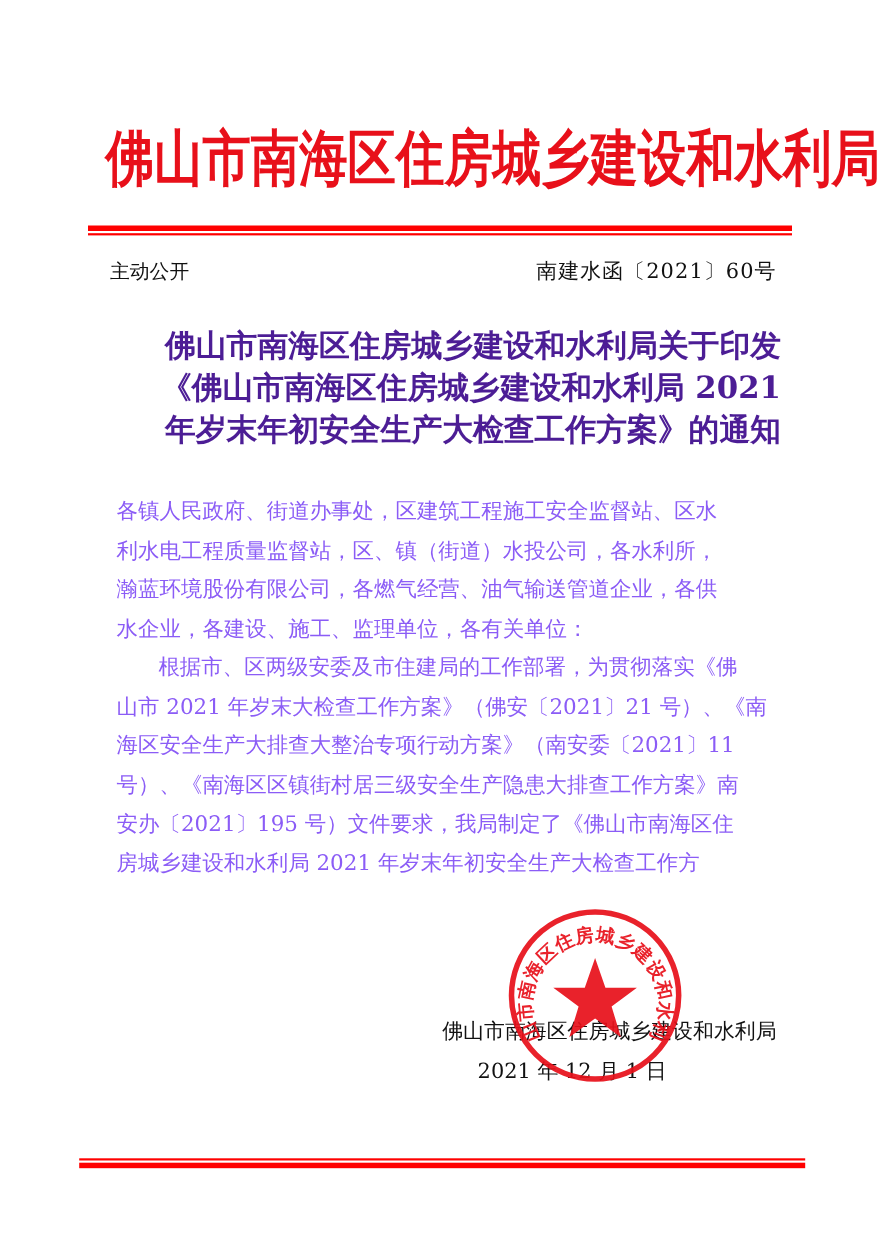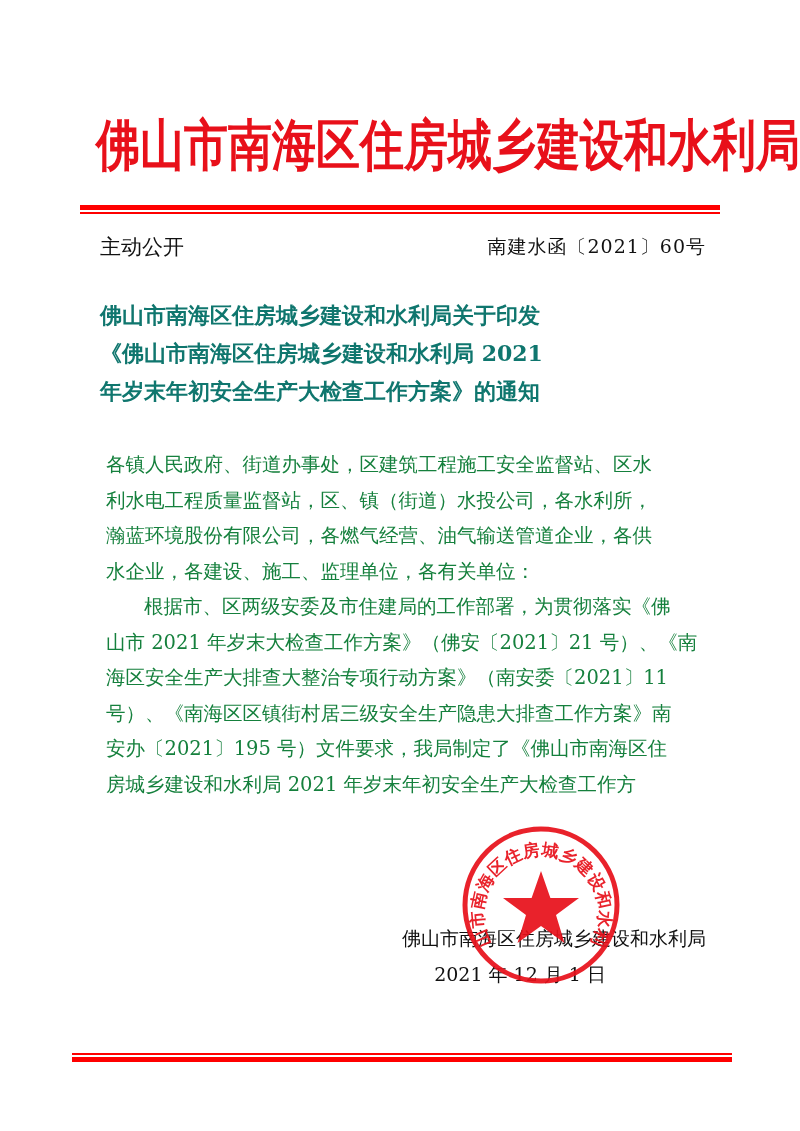--- a/index.html
+++ b/index.html
@@ -12,30 +12,30 @@
                 font-size: 44px; letter-spacing: 0px; line-height: 60px;
                 transform: scaleY(1.25); transform-origin: top center; white-space: nowrap; }
 
     .rule-top { position: absolute; left: 80px; top: 205px; width: 640px; }
     .rule-top .thick { height: 5px; background: #ff0000; }
     .rule-top .gap { height: 2px; }
     .rule-top .thin { height: 2px; background: #ff0000; }
 
     .meta-row { position: absolute; left: 100px; top: 232px; width: 606px; height: 30px;
                 display: flex; justify-content: space-between; align-items: center; }
-    .disclosure { font-family: Liberation Sans, sans-serif; font-size: 21px; color: #111; }
+    .disclosure { font-family: Liberation Sans, sans-serif; font-size: 18px; color: #111; }
     .docno { font-family: "DejaVu Serif", serif; font-size: 19px; color: #111; letter-spacing: 1px; }
 
-    .title { position: absolute; left: 100px; top: 296px; width: 610px; text-align: left;
-             font-family: "DejaVu Serif", serif; font-weight: bold; font-size: 22px;
-             line-height: 38px; color: #0f766e; }
+    .title { position: absolute; left: 100px; top: 296px; width: 610px; text-align: right;
+             font-family: "DejaVu Serif", serif; font-weight: bold; font-size: 28px;
+             line-height: 38px; color: #4c1d95; }
     .title div { white-space: nowrap; }
 
     .body { position: absolute; left: 106px; top: 447px; width: 600px;
-            font-family: "DejaVu Serif", serif; font-size: 19.5px; line-height: 35.5px; color: #15803d; }
+            font-family: "DejaVu Serif", serif; font-size: 19.5px; line-height: 35.5px; color: #8b5cf6; }
     .body .line { white-space: nowrap; height: 35.5px; }
     .body .indent { padding-left: 38px; }
 
     .signature { position: absolute; left: 330px; top: 920px; width: 376px; text-align: right;
                  font-family: "DejaVu Serif", serif; font-size: 19px; line-height: 36px; color: #111; }
     .signature div { white-space: nowrap; }
     .sig-date { padding-right: 100px; }
 
     .seal { position: absolute; left: 461px; top: 825px; width: 160px; height: 160px; opacity: 0.92; }
 

